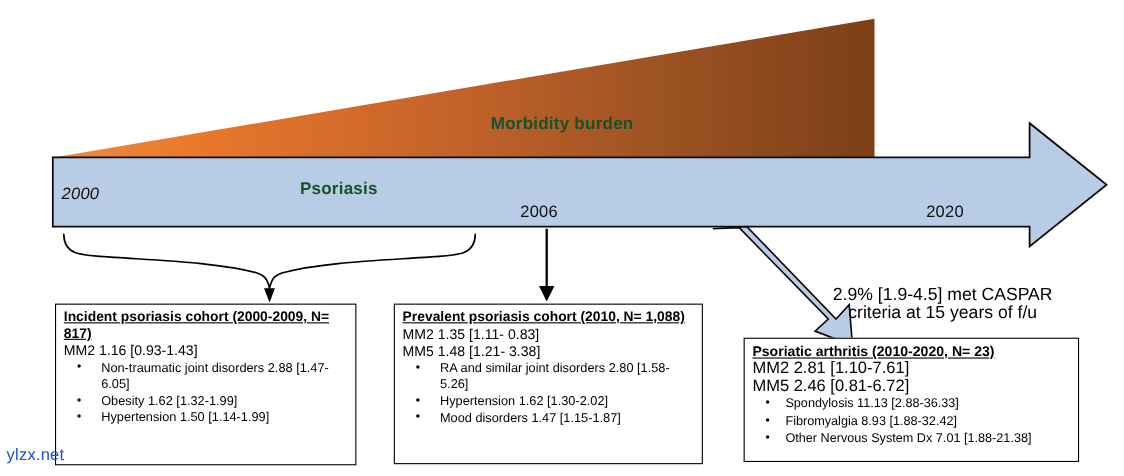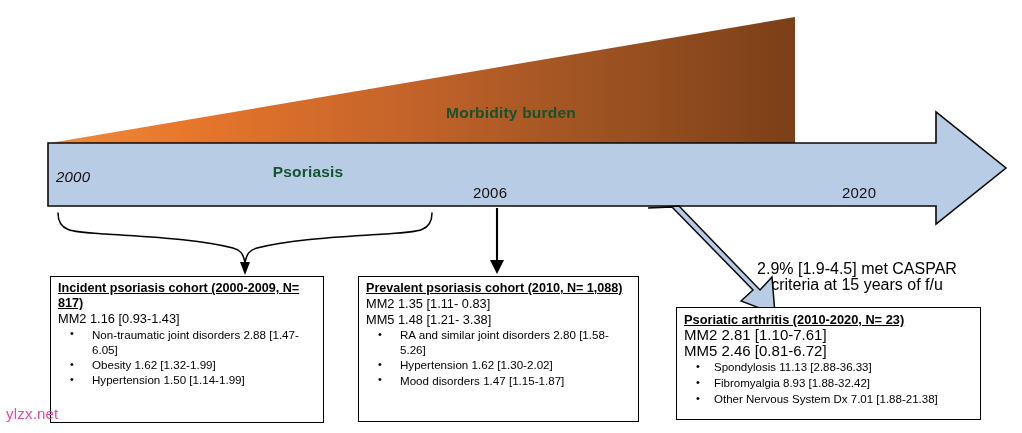--- a/index.html
+++ b/index.html
@@ -128,21 +128,21 @@
     text-align: center;
     font-family: "Liberation Sans", sans-serif;
   }
 
   
   #watermark {
     position: absolute;
     left: 6px;
     top: 405px;
     font-size: 15px;
-    color: #ec4899;
+    color: #1d4ed8;
     font-family: "Liberation Sans", sans-serif;
     letter-spacing: 0.2px;
   }
 </style>
 </head>
 <body>
 
 <div id="stage">
 
   <svg class="svg-layer" viewBox="0 0 1022 433">

